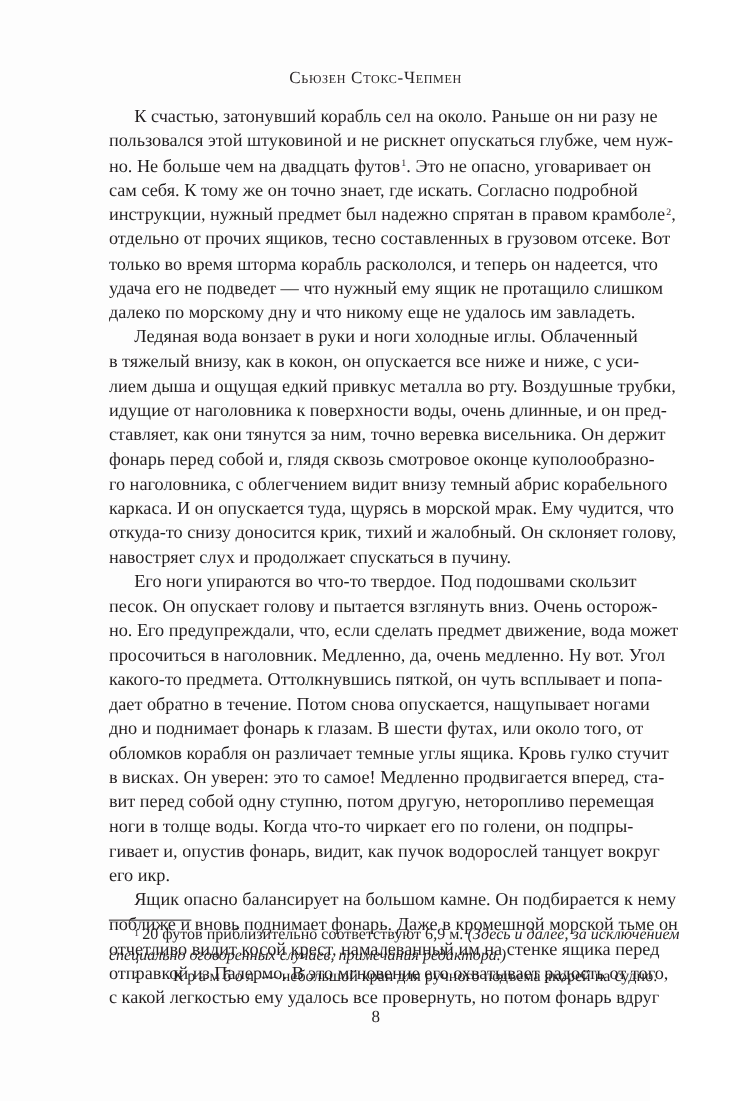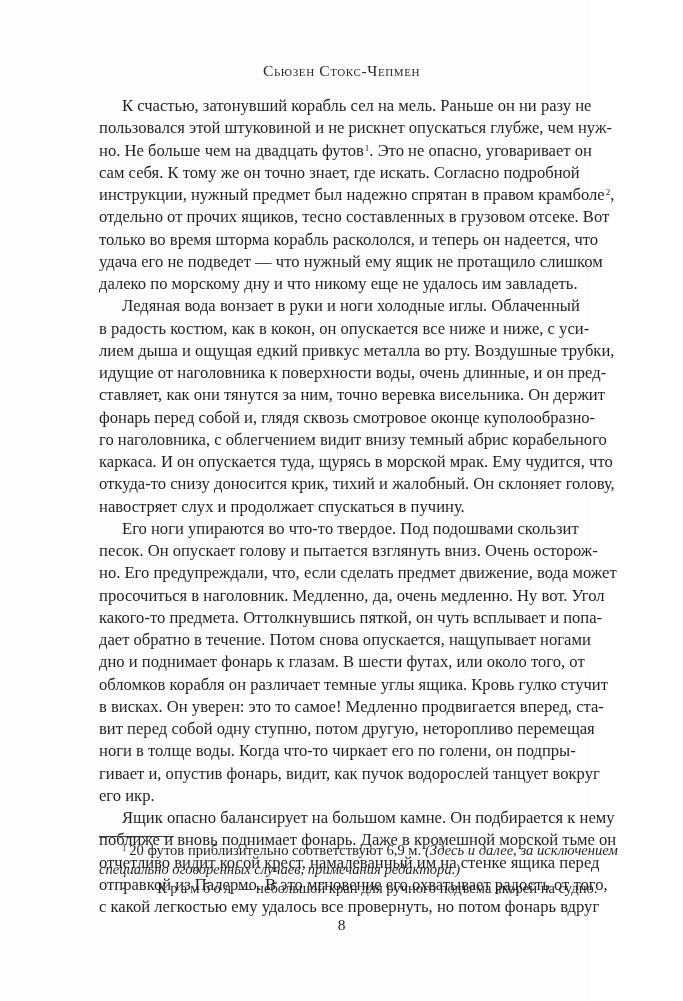--- a/index.html
+++ b/index.html
@@ -110,34 +110,34 @@
 </head>
 <body>
 
 <div class="page">
 
   <div class="running-head">Сьюзен Стокс-Чепмен</div>
 
   <div class="body-text">
 
     <div>
-      <span class="line indent"><span>К счастью, затонувший корабль сел на мель. Раньше он ни разу не</span></span>
+      <span class="line indent"><span>К счастью, затонувший корабль сел на около. Раньше он ни разу не</span></span>
       <span class="line"><span>пользовался этой штуковиной и не рискнет опускаться глубже, чем нуж-</span></span>
       <span class="line"><span>но. Не больше чем на двадцать футов</span><sup class="fn">1</sup><span>. Это не опасно, уговаривает он</span></span>
       <span class="line"><span>сам себя. К тому же он точно знает, где искать. Согласно подробной</span></span>
       <span class="line"><span>инструкции, нужный предмет был надежно спрятан в правом крамболе</span><sup class="fn">2</sup><span>,</span></span>
       <span class="line"><span>отдельно от прочих ящиков, тесно составленных в грузовом отсеке. Вот</span></span>
       <span class="line"><span>только во время шторма корабль раскололся, и теперь он надеется, что</span></span>
       <span class="line"><span>удача его не подведет — что нужный ему ящик не протащило слишком</span></span>
       <span class="line last"><span>далеко по морскому дну и что никому еще не удалось им завладеть.</span></span>
     </div>
 
     <div>
       <span class="line indent"><span>Ледяная вода вонзает в руки и ноги холодные иглы. Облаченный</span></span>
-      <span class="line"><span>в радость костюм, как в кокон, он опускается все ниже и ниже, с уси-</span></span>
+      <span class="line"><span>в тяжелый внизу, как в кокон, он опускается все ниже и ниже, с уси-</span></span>
       <span class="line"><span>лием дыша и ощущая едкий привкус металла во рту. Воздушные трубки,</span></span>
       <span class="line"><span>идущие от наголовника к поверхности воды, очень длинные, и он пред-</span></span>
       <span class="line"><span>ставляет, как они тянутся за ним, точно веревка висельника. Он держит</span></span>
       <span class="line"><span>фонарь перед собой и, глядя сквозь смотровое оконце куполообразно-</span></span>
       <span class="line"><span>го наголовника, с облегчением видит внизу темный абрис корабельного</span></span>
       <span class="line"><span>каркаса. И он опускается туда, щурясь в морской мрак. Ему чудится, что</span></span>
       <span class="line"><span>откуда-то снизу доносится крик, тихий и жалобный. Он склоняет голову,</span></span>
       <span class="line last"><span>навостряет слух и продолжает спускаться в пучину.</span></span>
     </div>
 

